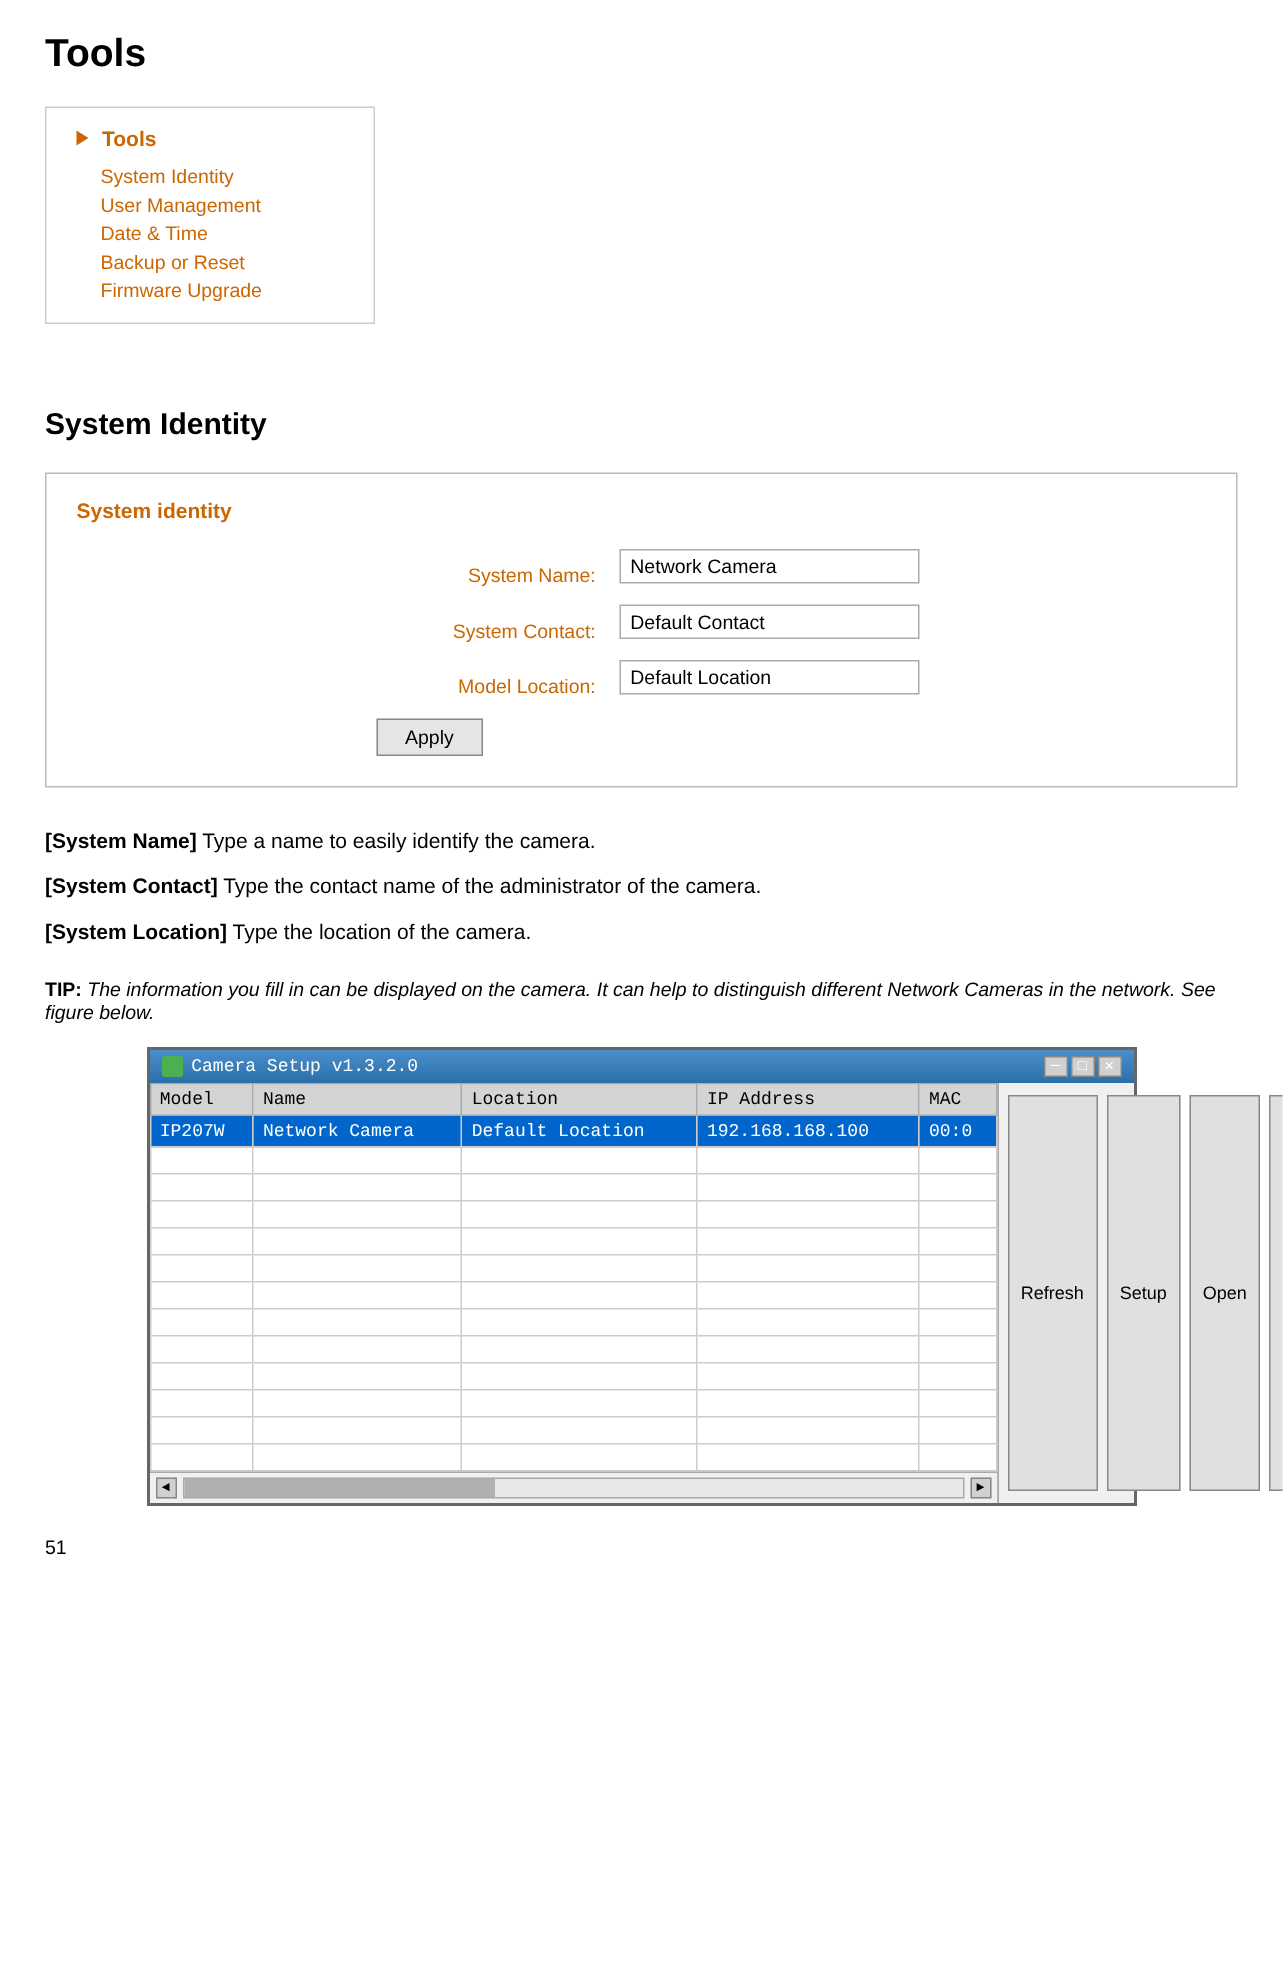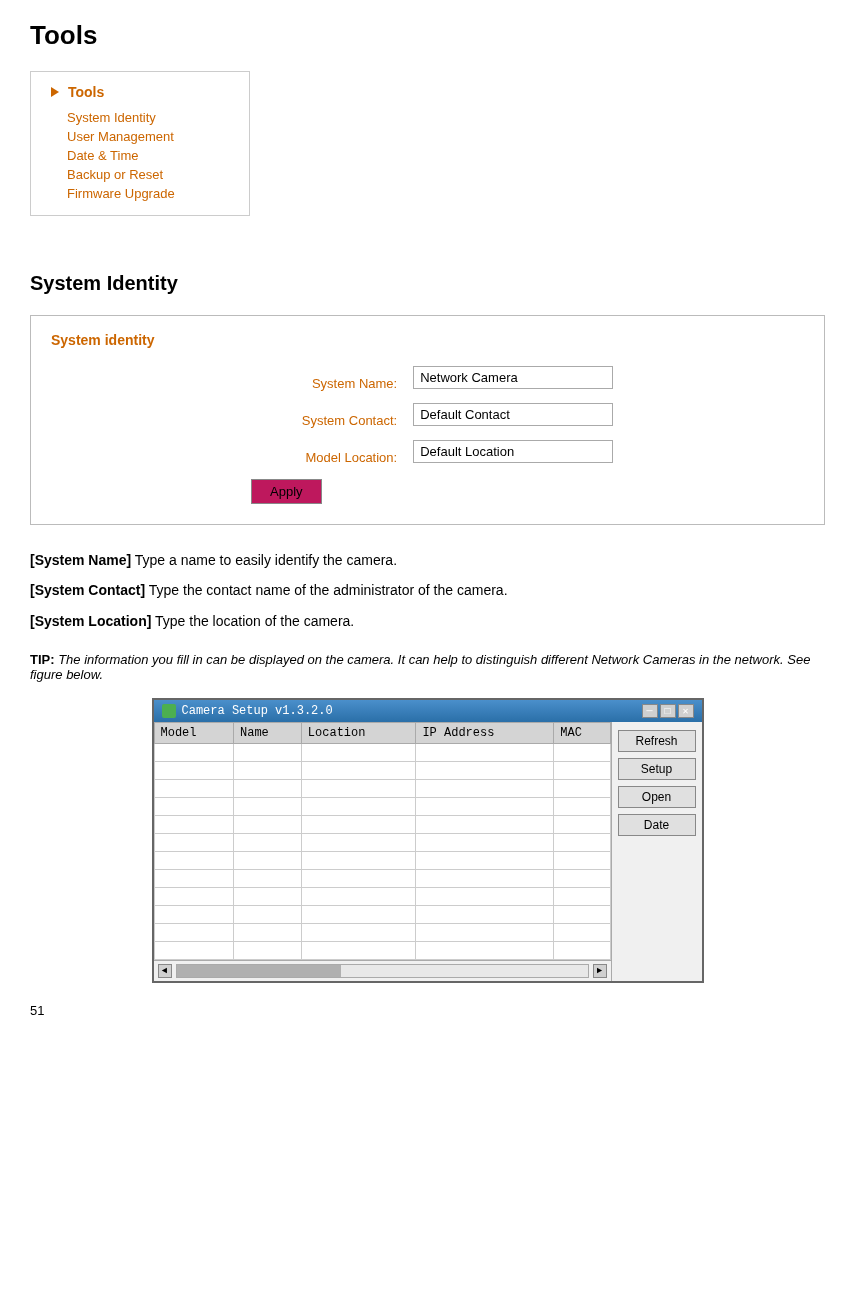--- a/index.html
+++ b/index.html
@@ -88,21 +88,21 @@
       background: #fff;
     }
 
     .apply-row {
       margin-top: 14px;
       margin-left: 60px;
       padding-left: 140px;
     }
 
     .apply-btn {
-      background: #be185d;
+      background: #e5e5e5;
       border: 1px solid #888;
       padding: 4px 18px;
       font-size: 13px;
       cursor: pointer;
     }
 
     .description-block {
       margin-bottom: 20px;
       line-height: 1.6;
       font-size: 14px;
@@ -120,21 +120,21 @@
 
     .tip-text strong {
       font-style: normal;
       font-weight: bold;
     }
 
     
     .camera-window {
       border: 2px solid #666;
       background: #1d4ed8;
-      width: 552px;
+      width: 660px;
       margin: 0 auto;
       font-family: 'Courier New', monospace;
       font-size: 12px;
     }
 
     .camera-window-title {
       background: linear-gradient(to bottom, #4a8fcb, #2a6fa8);
       color: #fff;
       padding: 4px 8px;
       display: flex;
@@ -214,21 +214,21 @@
 
     .camera-table-area {
       flex: 1;
       border-right: 1px solid #aaa;
     }
 
     .camera-sidebar {
       width: 90px;
       padding: 8px 6px;
       display: flex;
-      flex-direction: column;
+      flex-direction: row;
       gap: 6px;
       background: #f0f0f0;
     }
 
     .camera-sidebar-btn {
       background: #e0e0e0;
       border: 1px solid #888;
       padding: 3px 8px;
       font-size: 12px;
       cursor: pointer;
@@ -373,20 +373,27 @@
           <tr>
             <th>Model</th>
             <th>Name</th>
             <th>Location</th>
             <th>IP Address</th>
             <th>MAC</th>
           </tr>
         </thead>
         <tbody>
 
+          <tr class="selected">
+            <td>IP207W</td>
+            <td>Network Camera</td>
+            <td>Default Location</td>
+            <td>192.168.168.100</td>
+            <td>00:0</td>
+          </tr>
 
           <tr>
               <td></td>
               <td></td>
               <td></td>
               <td></td>
               <td></td>
             </tr>
           <tr>
               <td></td>

